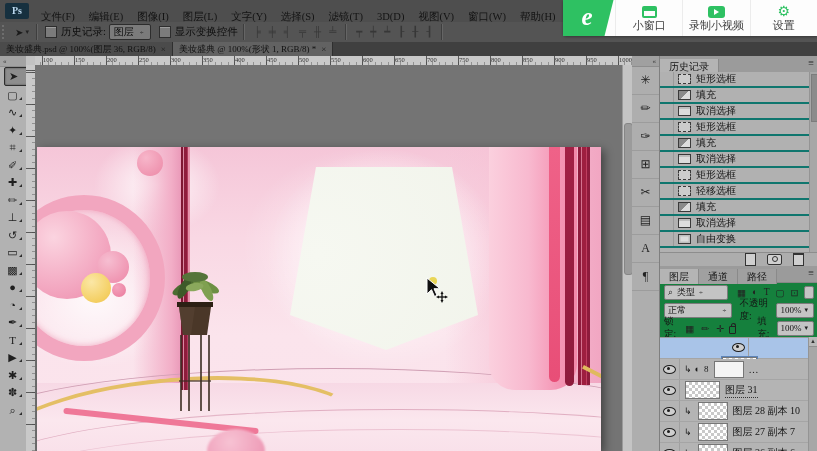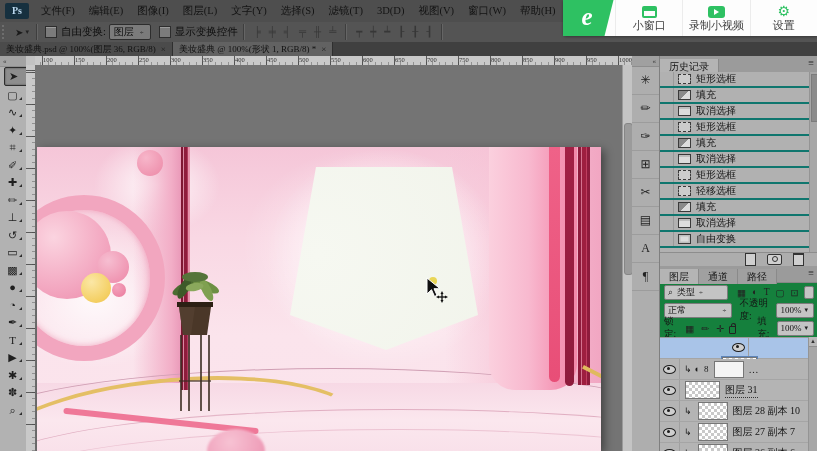--- a/index.html
+++ b/index.html
@@ -4,21 +4,21 @@
 <style>
   html,body{margin:0;padding:0;background:#666;}
   #root{position:relative;width:817px;height:451px;overflow:hidden;
     font-family:Liberation Serif, serif;background:#9e9e9e;
     -webkit-user-select:none;user-select:none;}
   
   #menubar{position:absolute;left:0;top:0;width:817px;height:22px;background:#4e4e4e;border-bottom:1px solid #3a3a3a;}
   #psLogo{position:absolute;left:5px;top:3px;width:24px;height:16px;background:#16303f;color:#bcd9ef;
     font-weight:bold;font-size:10px;line-height:16px;text-align:center;border-radius:2px;}
   #menuItems{position:absolute;left:34px;top:0;white-space:nowrap;}
-  .menu-item{display:inline-block;padding:0 7px;font-size:10.5px;color:#131313;line-height:22px;cursor:default;}
+  .menu-item{display:inline-block;padding:6px 7px;font-size:10.5px;color:#131313;line-height:22px;cursor:default;}
   
   #recorder{position:absolute;top:0;right:0;width:254px;height:36px;background:#fdfdfd;z-index:60;
     border-bottom-left-radius:4px;box-shadow:0 1px 3px rgba(0,0,0,.35);}
   #recLogoWrap{position:absolute;left:0;top:0;width:52px;height:36px;overflow:hidden;}
   #recLogoBg{position:absolute;left:-14px;top:0;width:60px;height:36px;background:#2ec162;transform:skewX(-14deg);}
   #recLogoText{position:absolute;left:4px;top:0;width:40px;text-align:center;color:#fff;font-size:25px;font-weight:bold;line-height:33px;font-style:italic;}
   #recItems{position:absolute;left:52px;top:0;right:0;height:36px;display:flex;}
   .rec-item{flex:1;display:flex;flex-direction:column;align-items:center;justify-content:center;gap:2px;border-left:1px solid #ececec;cursor:pointer;}
   .rec-ic{height:13px;display:flex;align-items:center;justify-content:center;}
   .rec-label{font-size:11px;color:#3d3d3d;line-height:1;}
@@ -199,21 +199,21 @@
         </div>
       </div>
   </div>
 
   <div id="optionsbar">
     <div id="optGrip"></div>
     <span id="toolPreview">➤</span>
     <span class="drop-mini">▾</span>
     <span class="opt-sep"></span>
     <span class="cb"></span>
-    <span>自由变换:</span>
+    <span>历史记录:</span>
     <span class="sel">
       <span>图层</span>
       <span class="drop-mini">÷</span>
     </span>
     <span class="cb"></span>
     <span>显示变换控件</span>
     <span class="opt-sep"></span>
     <span id="alignIcons"><span class="opt-ic">╞</span><span class="opt-ic">╪</span><span class="opt-ic">╡</span><span class="opt-ic">╤</span><span class="opt-ic">╫</span><span class="opt-ic">╧</span></span>
     <span class="opt-sep"></span>
     <span id="distIcons"><span class="opt-ic">┯</span><span class="opt-ic">┿</span><span class="opt-ic">┷</span><span class="opt-ic">┠</span><span class="opt-ic">╂</span><span class="opt-ic">┨</span></span>

